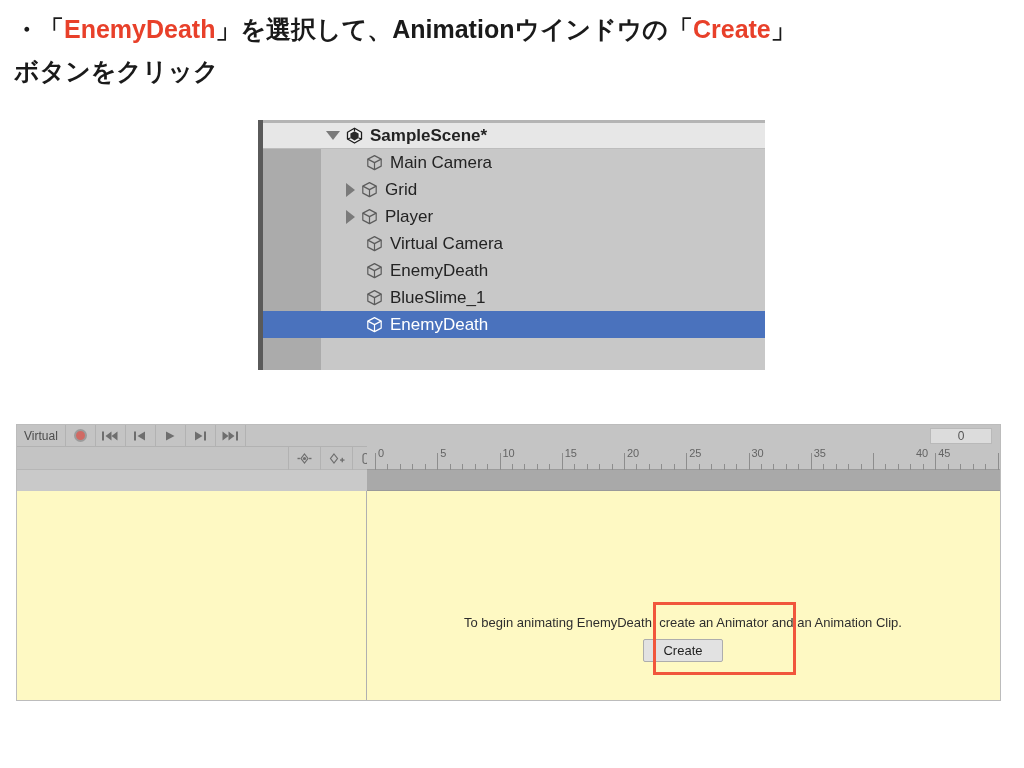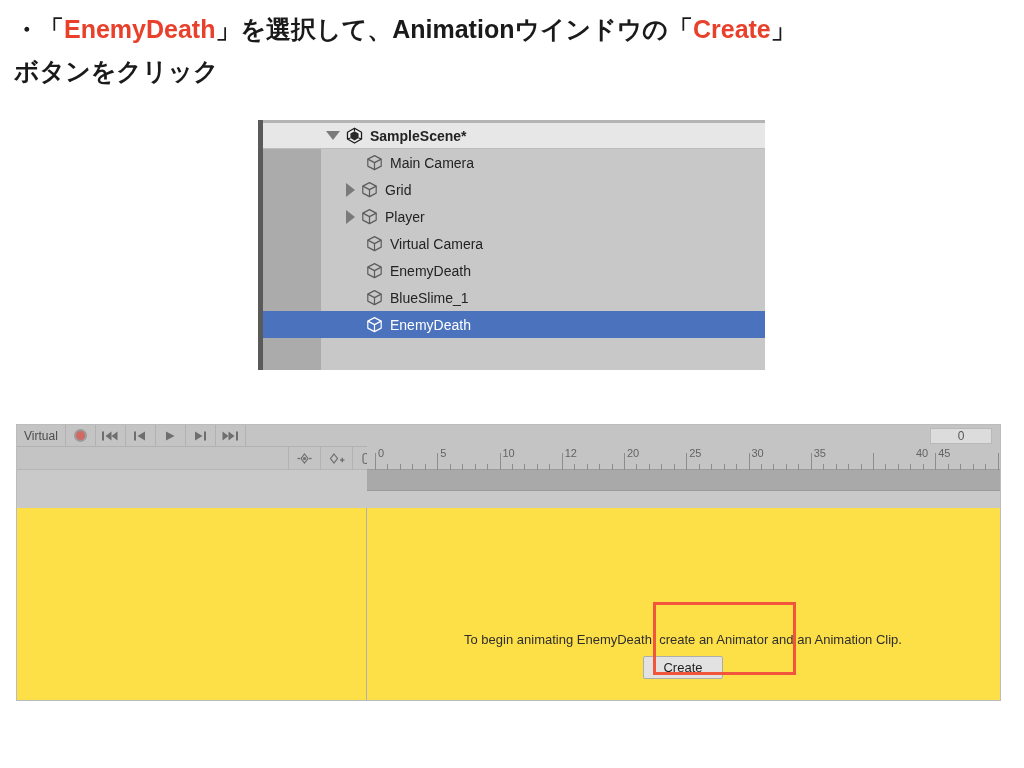--- a/index.html
+++ b/index.html
@@ -47,21 +47,21 @@
     background: #b4b4b4;
   }
   .hier-rows {
     position: absolute; left: 5px; top: 3px; right: 0; bottom: 0;
   }
   .hrow {
     position: relative;
     height: 27px;
     display: flex;
     align-items: center;
-    font-size: 14px;
+    font-size: 17px;
     color: #232323;
     white-space: nowrap;
   }
   .hrow.scene {
     background: #e7e7e7;
     font-weight: bold;
     border-bottom: 1px solid #bdbdbd;
     height: 26px;
   }
   .hrow.selected {
@@ -213,22 +213,21 @@
     position: absolute;
     left: 350px; top: 45px;
     right: 0; height: 21px;
     background: #a9a9a9;
     border-bottom: 1px solid #9a9a9a;
   }
 
   .anim-body {
     position: absolute;
     left: 0; top: 66px; right: 0; bottom: 0;
-    background: #fde047;
-    margin-top: 17px;
+    background: #fef9c3;
   }
   .vsplit {
     position: absolute;
     left: 349px; top: 0; bottom: 0;
     width: 1px; background: #b0b0b0;
   }
   .create-msg {
     position: absolute;
     left: 349px; right: 0;
     top: 124px;
@@ -455,21 +454,21 @@
 
     <div class="ruler" id="ruler">
       <div class="ruler-bottomline"></div>
     <div class="tick major" style="left: 8px;"></div>
         <div class="rlabel" style="left: 8px;">0</div>
         <div class="tick major" style="left: 70.25px;"></div>
         <div class="rlabel" style="left: 70.25px;">5</div>
         <div class="tick major" style="left: 132.5px;"></div>
         <div class="rlabel" style="left: 132.5px;">10</div>
         <div class="tick major" style="left: 194.75px;"></div>
-        <div class="rlabel" style="left: 194.75px;">12</div>
+        <div class="rlabel" style="left: 194.75px;">15</div>
         <div class="tick major" style="left: 257px;"></div>
         <div class="rlabel" style="left: 257px;">20</div>
         <div class="tick major" style="left: 319.25px;"></div>
         <div class="rlabel" style="left: 319.25px;">25</div>
         <div class="tick major" style="left: 381.5px;"></div>
         <div class="rlabel" style="left: 381.5px;">30</div>
         <div class="tick major" style="left: 443.75px;"></div>
         <div class="rlabel" style="left: 443.75px;">35</div>
         <div class="tick major" style="left: 506px;"></div>
         <div class="rlabel" style="left: 506px; margin-left: 40px;">40</div>

